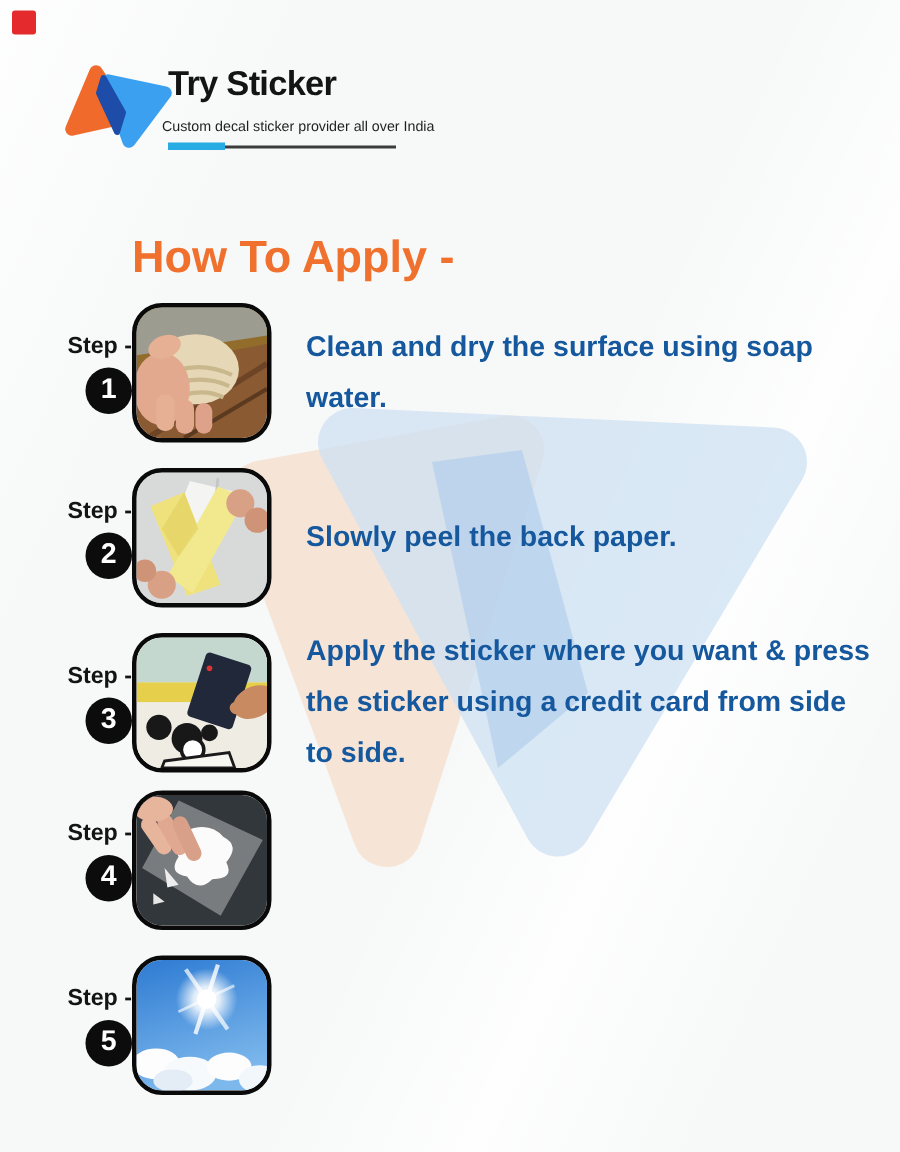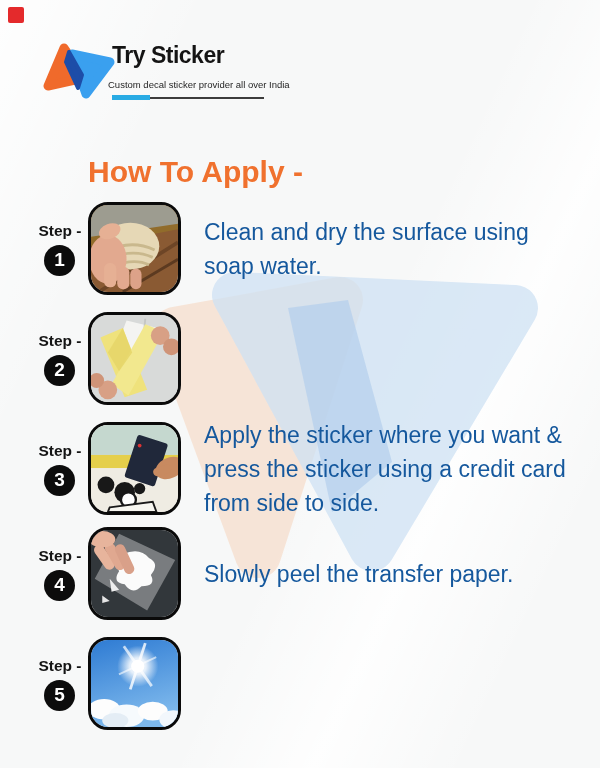--- a/index.html
+++ b/index.html
@@ -26,28 +26,28 @@
   .tagline{position:absolute;left:108px;top:79px;font-size:9.5px;color:#1f1f1f;}
   .brand-rule{position:absolute;left:112px;top:94px;width:152px;height:7px;}
   .brand-rule .thin{position:absolute;left:0;top:3px;width:152px;height:1.6px;background:#3c3c3c;}
   .brand-rule .blue{position:absolute;left:0;top:1px;width:38px;height:5px;background:#29abe4;}
 
   
   .page-title{position:absolute;left:88px;top:155px;font-size:30px;font-weight:bold;color:#f0712e;}
 
   
   .step-row{position:absolute;left:30px;width:552px;height:93px;display:flex;align-items:center;}
-  .step-label{width:58px;display:flex;flex-direction:column;align-items:center;gap:5px;flex:none;}
+  .step-label{width:58px;display:flex;flex-direction:column;align-items:flex-end;gap:5px;flex:none;}
   .step-label .lbl{font-size:15.5px;font-weight:bold;color:#141414;padding-left:2px;white-space:nowrap;}
   .badge{width:31px;height:31px;border-radius:50%;background:#0c0c0c;color:#fff;
     font-size:19px;font-weight:bold;display:flex;align-items:center;justify-content:center;margin-left:1px;}
   .photo{width:87px;height:87px;border:3px solid #0a0a0a;border-radius:20px;overflow:hidden;
     flex:none;background:#ddd;}
   .photo svg{display:block;}
-  .step-text{margin-left:23px;width:378px;font-size:23px;line-height:34px;color:#15589d;}
+  .step-text{margin-left:23px;width:378px;font-size:19px;line-height:34px;color:#15589d;font-weight:bold;}
 
   .r1{top:202px}.r2{top:312px}.r3{top:422px}.r4{top:527px}.r5{top:637px}
 </style>
 </head>
 <body>
 
 <div class="bg-streaks"></div>
 
 <svg class="watermark" width="600" height="768" viewBox="0 0 600 768">
   <path d="M 175,330 L 340,300 L 258,555 Z" fill="#f6c6a4" stroke="#f6c6a4" stroke-width="46" stroke-linejoin="round" opacity="0.38"></path>
@@ -109,20 +109,21 @@
       <line x1="58" y1="4" x2="54" y2="50" stroke="#c4c6c4" stroke-width="2"></line>
       <polygon points="10,24 34,14 60,80 36,88" fill="#efe27c"></polygon>
       <polygon points="58,10 78,18 40,86 22,74" fill="#f2e88e"></polygon>
       <polygon points="34,14 44,40 30,60 18,40" fill="#e5d566" opacity="0.8"></polygon>
       <circle cx="74" cy="22" r="10" fill="#d8a085"></circle>
       <circle cx="86" cy="34" r="9" fill="#cf9478"></circle>
       <circle cx="18" cy="80" r="10" fill="#d8a085"></circle>
       <circle cx="6" cy="70" r="8" fill="#cf9478"></circle>
     </svg>
   </div>
+  <div class="step-text">Slowly peel the back paper.</div>
 </div>
 
 <div class="step-row r3">
   <div class="step-label">
     <span class="lbl">Step -</span>
     <div class="badge">3</div>
   </div>
   <div class="photo">
     <svg width="87" height="87" viewBox="0 0 93 93">
       <rect width="93" height="93" fill="#efece3"></rect>
@@ -153,21 +154,20 @@
       <polygon points="30,4 90,32 60,86 4,52" fill="#ffffff" opacity="0.35"></polygon>
       <path d="M 34,26 Q 52,18 62,30 Q 74,36 64,48 Q 70,60 54,60 Q 44,70 36,58 Q 22,56 30,44 Q 24,32 34,26 Z" fill="#fbfbfb"></path>
       <path d="M 20,52 L 30,64 L 22,66 Z" fill="#eeeeee"></path>
       <path d="M 12,70 L 20,76 L 12,78 Z" fill="#e6e6e6"></path>
       <rect x="8" y="14" width="11" height="30" rx="5.5" fill="#e7b49c" transform="rotate(-35 14 28)"></rect>
       <rect x="20" y="12" width="11" height="32" rx="5.5" fill="#e0a890" transform="rotate(-30 26 28)"></rect>
       <rect x="30" y="14" width="11" height="34" rx="5.5" fill="#d9a089" transform="rotate(-25 36 30)"></rect>
       <ellipse cx="12" cy="10" rx="14" ry="9" fill="#e7b49c"></ellipse>
     </svg>
   </div>
-  <div class="step-text">Slowly peel the transfer paper.</div>
 </div>
 
 <div class="step-row r5">
   <div class="step-label">
     <span class="lbl">Step -</span>
     <div class="badge">5</div>
   </div>
   <div class="photo">
     <svg width="87" height="87" viewBox="0 0 93 93">
       <defs>

